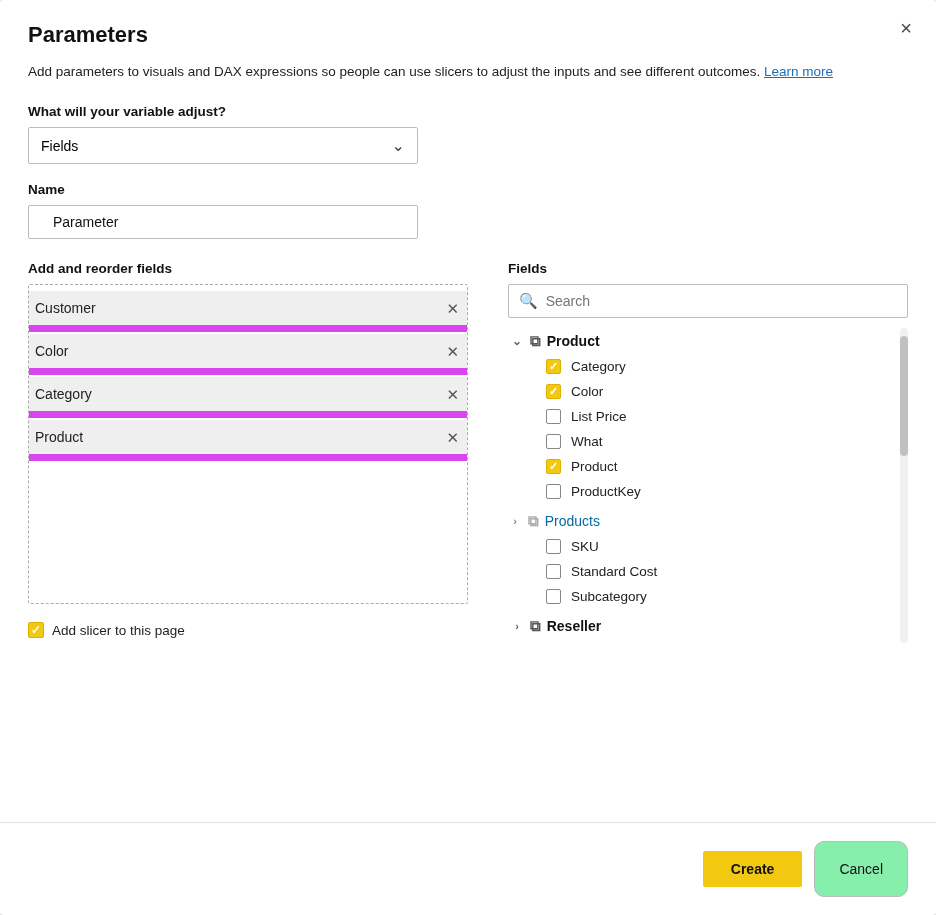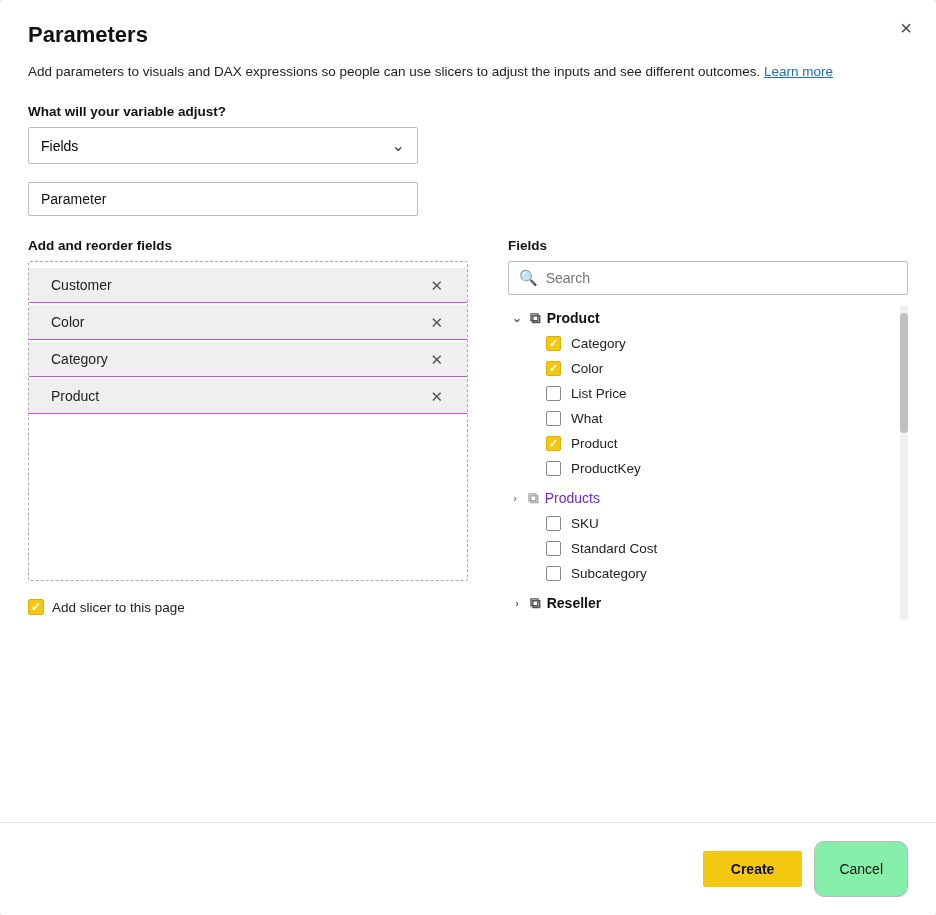--- a/index.html
+++ b/index.html
@@ -74,21 +74,21 @@
       width: 390px;
       cursor: pointer;
       background: #fff;
       font-size: 14px;
     }
     .chevron-icon { font-size: 16px; color: #444; }
     .name-section { margin-top: 18px; }
     .name-input {
       border: 1px solid #bbb;
       border-radius: 2px;
-      padding: 8px 12px;
+      padding: 8px 24px;
       width: 390px;
       font-size: 14px;
       color: #111;
       outline: none;
     }
     .two-col {
       display: flex;
       gap: 40px;
       margin-top: 22px;
     }
@@ -105,22 +105,22 @@
       border-radius: 2px;
       min-height: 320px;
       padding: 6px 0;
       background: #fff;
     }
     .field-item {
       display: flex;
       align-items: center;
       justify-content: space-between;
       background: #efefef;
-      border-bottom: 1px solid #d946ef;
-      padding: 9px 22px;
+      border-bottom: 7px solid #d946ef;
+      padding: 9px 6px;
       font-size: 14px;
       color: #222;
       cursor: default;
       margin-bottom: 2px;
     }
     .field-item:last-child { margin-bottom: 0; }
     .field-remove {
       background: none;
       border: none;
       cursor: pointer;
@@ -296,20 +296,21 @@
 
     <div>
       <p class="section-label">What will your variable adjust?</p>
       <div class="dropdown-select">
         <span>Fields</span>
         <span class="chevron-icon">⌄</span>
       </div>
     </div>
 
     <div class="name-section">
+      <p class="section-label">Name</p>
       <input class="name-input" type="text" value="Parameter" style="">
     </div>
 
     <div class="two-col">
 
       <div class="left-col">
         <p class="fields-list-label">Add and reorder fields</p>
         <div class="fields-list-box">
           <div class="field-item">
             <span>Customer</span>
@@ -390,21 +391,21 @@
                 <div class="checkbox-empty" style="width:15px;height:15px;"></div>
                 <span class="tree-item-label">ProductKey</span>
               </div>
             </div>
           </div>
 
           <div class="tree-group">
             <div class="tree-group-header" style="padding-left:0;">
               <span class="expand-icon" style="font-size:11px; color:#888;">›</span>
               <span class="tree-table-icon" style="color:#aaa;">⧉</span>
-              <span style="color:#6d28d9; font-weight:400;">Products</span>
+              <span style="color:#0369a1; font-weight:400;">Products</span>
             </div>
             <div class="tree-children">
               <div class="tree-item">
                 <div class="checkbox-empty" style="width:15px;height:15px;"></div>
                 <span class="tree-item-label">SKU</span>
               </div>
               <div class="tree-item">
                 <div class="checkbox-empty" style="width:15px;height:15px;"></div>
                 <span class="tree-item-label">Standard Cost</span>
               </div>

